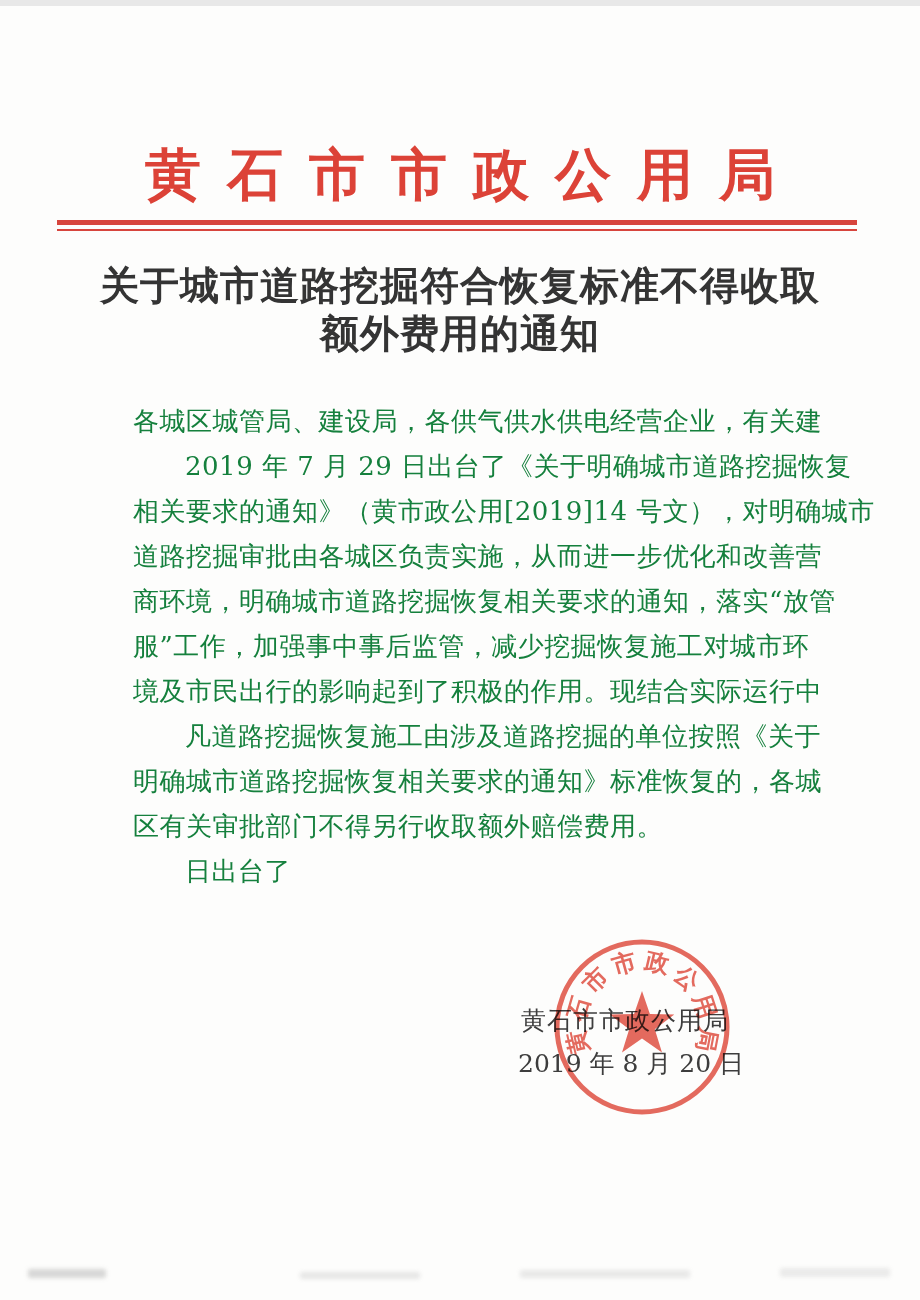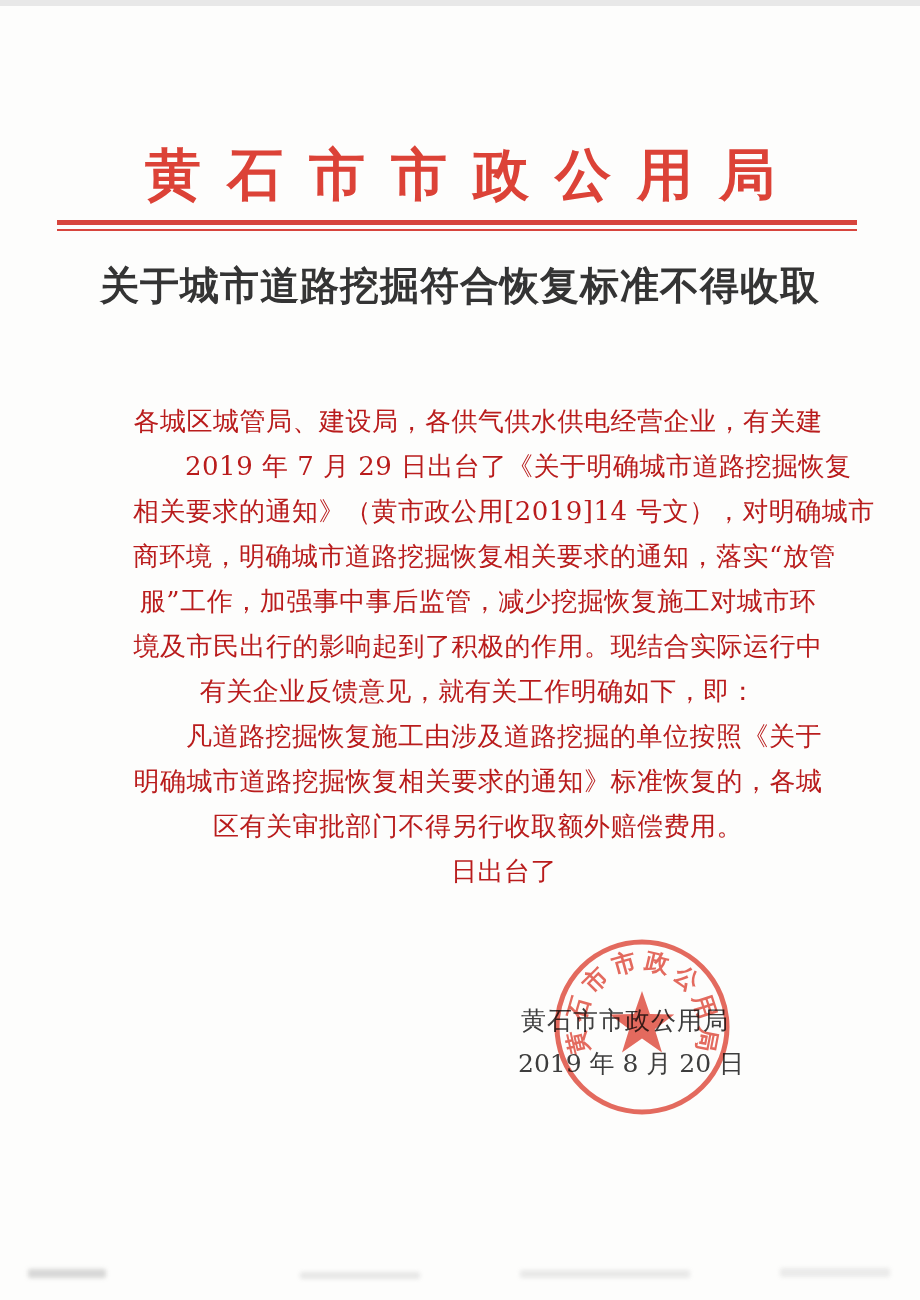--- a/index.html
+++ b/index.html
@@ -46,22 +46,21 @@
     line-height: 48px;
     letter-spacing: 1px;
   }
 
   
   .body-text {
     position: absolute;
     top: 393px;
     left: 133px;
     width: 690px;
-    color: #b91c1c;
-    text-align: center;
+    color: #15803d;
   }
   .body-line {
     font-size: 26px;
     line-height: 45px;
     height: 45px;
     white-space: nowrap;
     letter-spacing: 0.5px;
   }
   .body-line.indent { padding-left: 52px; }
 
@@ -115,30 +114,31 @@
 
   <div class="org-header">黄石市市政公用局</div>
 
   <div class="rule-wrap">
     <div class="rule-thick"></div>
     <div class="rule-thin"></div>
   </div>
 
   <div class="doc-title">
     <div>关于城市道路挖掘符合恢复标准不得收取</div>
+    <div>额外费用的通知</div>
   </div>
 
   <div class="body-text" id="body-text">
       <div class="body-line">各城区城管局、建设局，各供气供水供电经营企业，有关建</div>
       <div class="body-line indent">2019 年 7 月 29 日出台了《关于明确城市道路挖掘恢复</div>
       <div class="body-line">相关要求的通知》（黄市政公用[2019]14 号文），对明确城市</div>
+      <div class="body-line">道路挖掘审批由各城区负责实施，从而进一步优化和改善营</div>
       <div class="body-line">商环境，明确城市道路挖掘恢复相关要求的通知，落实“放管</div>
       <div class="body-line">服”工作，加强事中事后监管，减少挖掘恢复施工对城市环</div>
       <div class="body-line">境及市民出行的影响起到了积极的作用。现结合实际运行中</div>
-      <div class="body-line">有关企业反馈意见，就有关工作明确如下，即：</div>
       <div class="body-line indent">凡道路挖掘恢复施工由涉及道路挖掘的单位按照《关于</div>
       <div class="body-line">明确城市道路挖掘恢复相关要求的通知》标准恢复的，各城</div>
       <div class="body-line">区有关审批部门不得另行收取额外赔偿费用。</div>
       <div class="body-line indent">日出台了</div>
     </div>
 
   <div class="signature">
     <div class="sig-org">黄石市市政公用局</div>
     <div class="sig-date">2019 年 8 月 20 日</div>
   </div>

